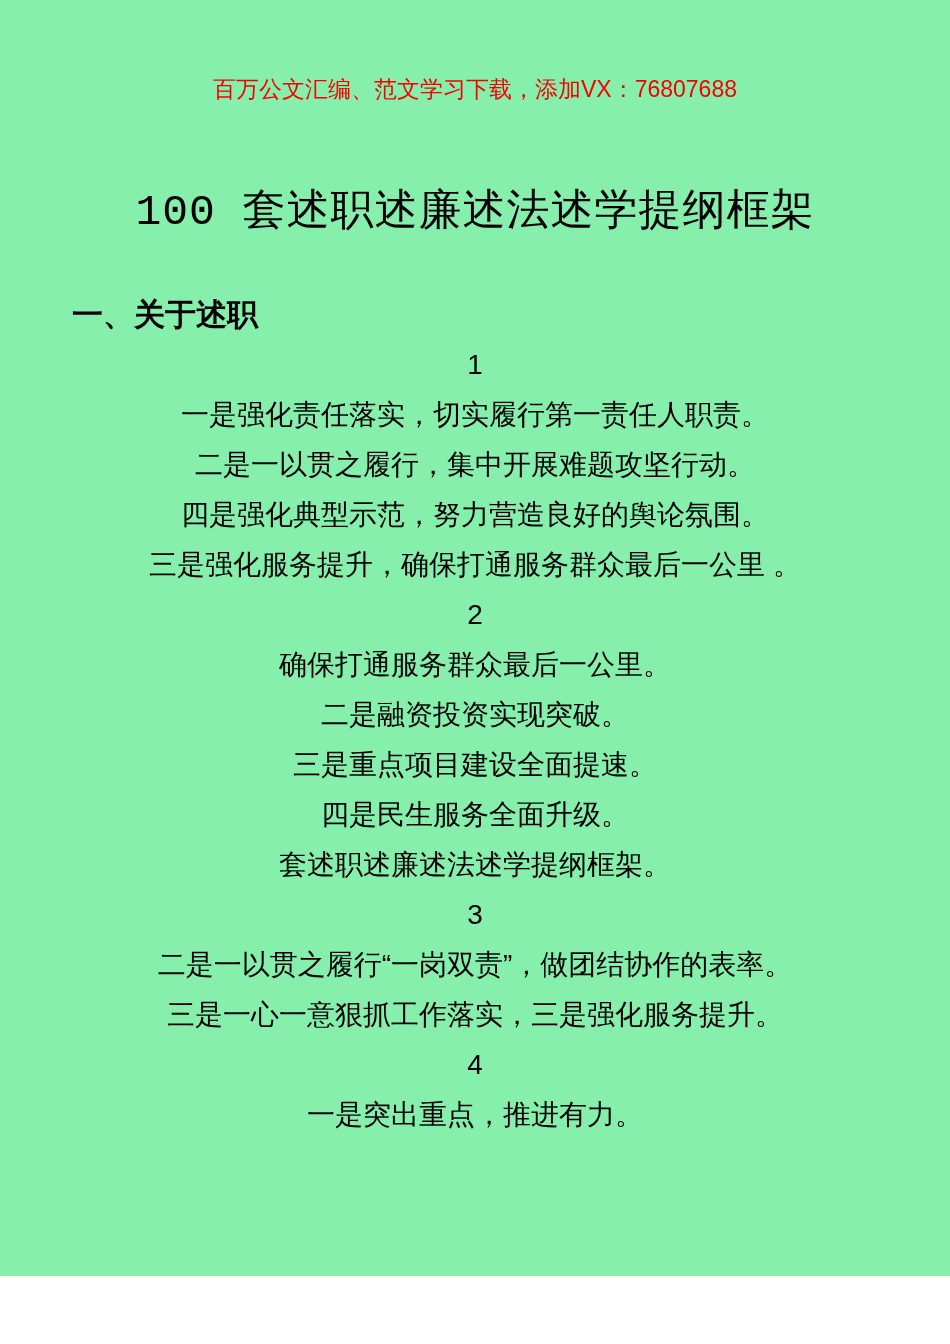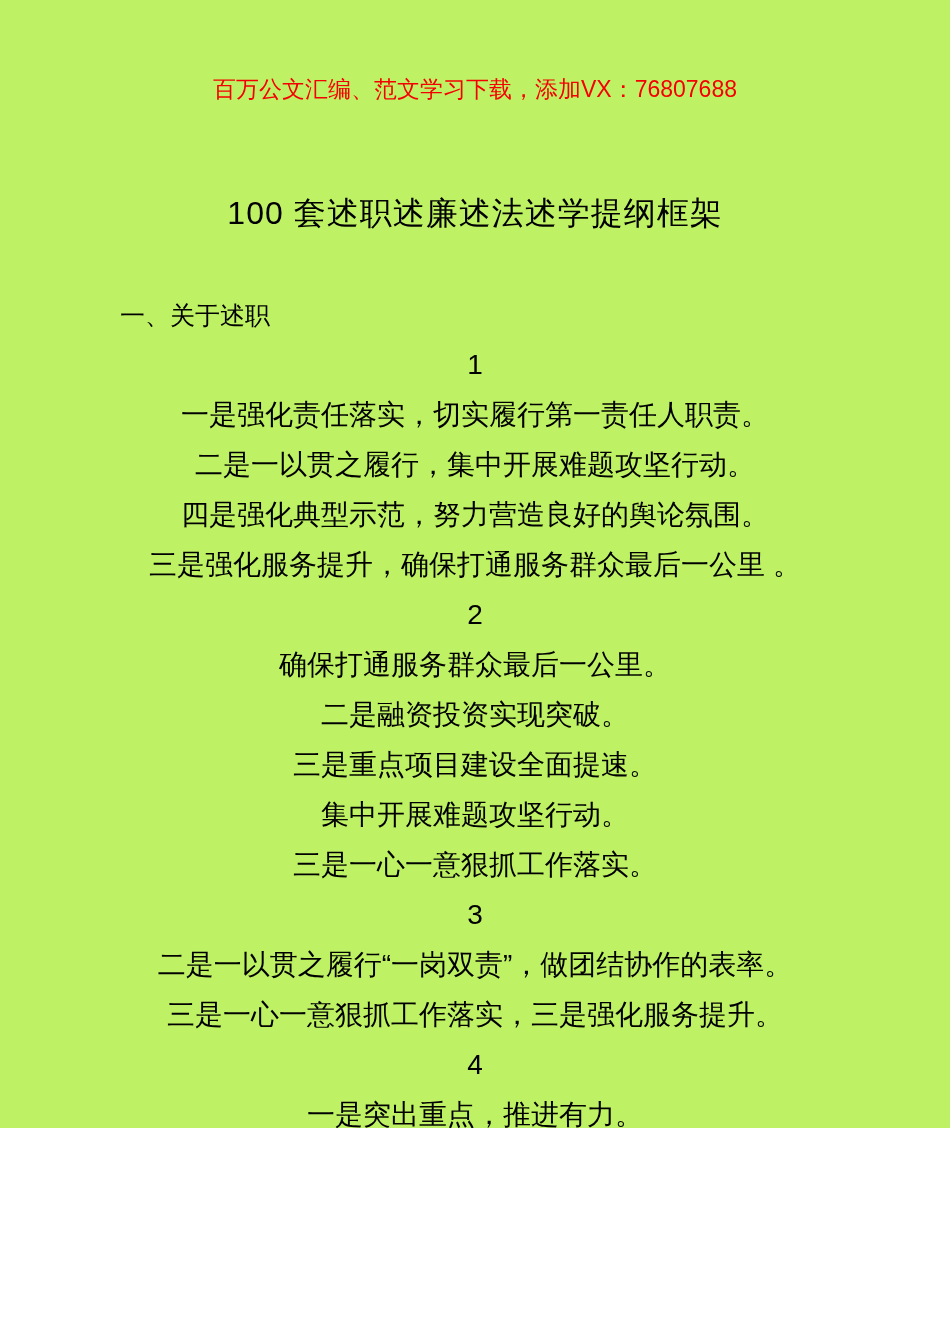--- a/index.html
+++ b/index.html
@@ -4,46 +4,47 @@
 <style>
   html, body {
     margin: 0;
     padding: 0;
     background: #ffffff;
     font-family: "Liberation Sans", "DejaVu Sans", sans-serif;
   }
   .page {
     position: relative;
     width: 950px;
-    height: 1128px;
-    background: #bef264;
+    height: 1276px;
+    background: #86efac;
     overflow: hidden;
     color: #0a0a0a;
   }
   .notice {
     padding-top: 76px;
     text-align: center;
     font-size: 23px;
     line-height: 27px;
     font-weight: 400;
   }
   .doc-title {
     margin-top: 88px;
     text-align: center;
-    font-size: 32px;
+    font-size: 43px;
     line-height: 44px;
     font-weight: 400;
     color: #000000;
     letter-spacing: 1px;
+    font-family: Liberation Mono, monospace;
   }
   .section-heading {
-    margin: 65px 136px 0 120px;
-    font-size: 25px;
+    margin: 65px 136px 0 72px;
+    font-size: 31px;
     line-height: 30px;
-    font-weight: 400;
+    font-weight: 700;
     color: #000000;
   }
   .content {
     margin: 10px 136px 0 136px;
   }
   .content p {
     margin: 0;
     height: 50px;
     line-height: 50px;
     font-size: 28px;
@@ -73,22 +74,22 @@
   <div class="content">
     <p class="group-number">1</p>
     <p class="outline-line">一是强化责任落实，切实履行第一责任人职责。</p>
     <p class="outline-line">二是一以贯之履行，集中开展难题攻坚行动。</p>
     <p class="outline-line">四是强化典型示范，努力营造良好的舆论氛围。</p>
     <p class="outline-line">三是强化服务提升，确保打通服务群众最后一公里 。</p>
     <p class="group-number">2</p>
     <p class="outline-line">确保打通服务群众最后一公里。</p>
     <p class="outline-line">二是融资投资实现突破。</p>
     <p class="outline-line">三是重点项目建设全面提速。</p>
-    <p class="outline-line">集中开展难题攻坚行动。</p>
-    <p class="outline-line">三是一心一意狠抓工作落实。</p>
+    <p class="outline-line">四是民生服务全面升级。</p>
+    <p class="outline-line">套述职述廉述法述学提纲框架。</p>
     <p class="group-number">3</p>
     <p class="outline-line">二是一以贯之履行“一岗双责”，做团结协作的表率。</p>
     <p class="outline-line">三是一心一意狠抓工作落实，三是强化服务提升。</p>
     <p class="group-number">4</p>
     <p class="outline-line">一是突出重点，推进有力。</p>
   </div>
 
 </div>
 
 </body></html>

